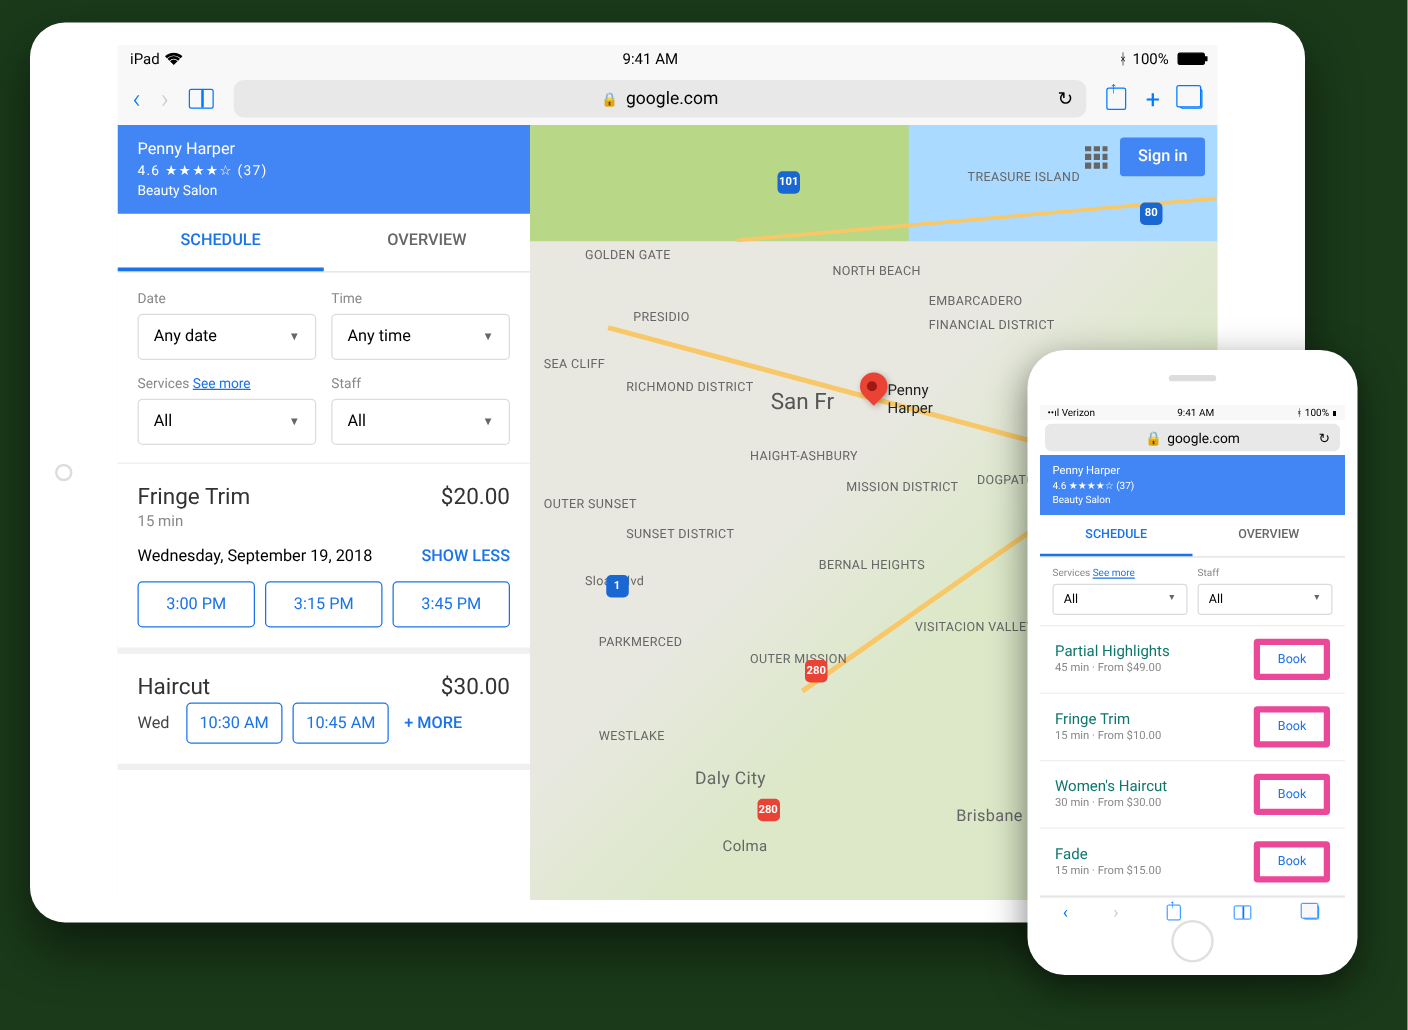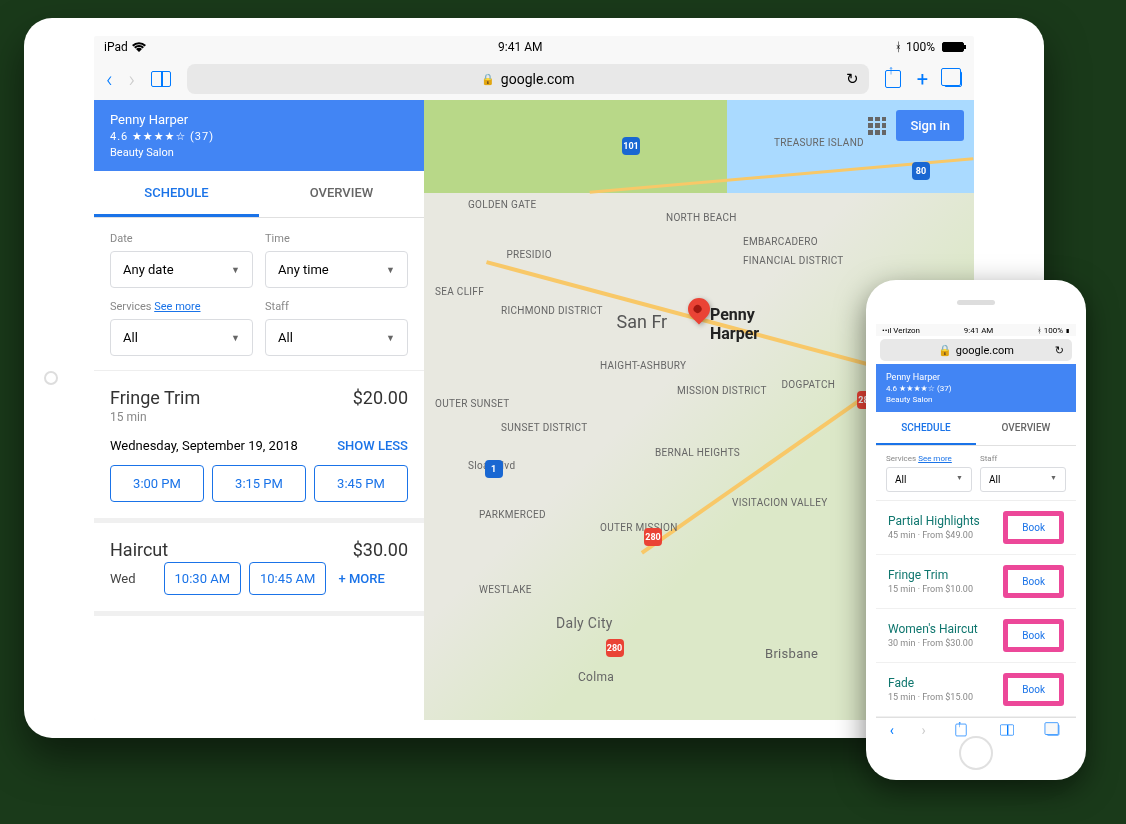--- a/index.html
+++ b/index.html
@@ -55,45 +55,45 @@
 .srv-head{display:flex;justify-content:space-between;align-items:flex-start;margin-bottom:2px}
 .srv-name{font-size:18px;color:#333}
 .srv-price{font-size:18px;color:#333}
 .srv-dur{font-size:12px;color:#888;margin-bottom:14px}
 .srv-date{display:flex;justify-content:space-between;font-size:13px;margin-bottom:12px}
 .srv-date .less{color:#1a73e8;font-weight:500;cursor:pointer}
 .slots{display:flex;gap:8px;align-items:center}
 .slot{border:1px solid #1a73e8;color:#1a73e8;border-radius:4px;padding:10px 0;font-size:13px;font-weight:400;flex:1;text-align:center;cursor:pointer}
 .slot.sm{padding:8px 10px;flex:0 0 auto}
 .more{color:#1a73e8;font-size:13px;font-weight:500;cursor:pointer;padding:8px 4px}
-.wed{font-size:13px;color:#444;margin-right:20px}
+.wed{font-size:13px;color:#444;margin-right:5px}
 
 
 .map{flex:1;background:#aadaff;position:relative;overflow:hidden}
 .land{position:absolute;background:#e8f0d8}
 .land.main{left:0;top:15%;right:0;bottom:0;background:linear-gradient(135deg,#e8e8e0 40%,#dce8c8 60%)}
 .land.top{left:0;top:0;width:55%;height:25%;background:#b8d888;border-radius:0 0 40% 0}
 .road{position:absolute;background:#f8c868;height:3px}
 .road.r1{top:12%;left:30%;width:70%;transform:rotate(-5deg)}
 .road.r2{top:35%;left:10%;width:80%;height:4px;transform:rotate(15deg)}
 .road.r3{top:60%;left:35%;width:50%;height:4px;transform:rotate(-35deg)}
 .label{position:absolute;font-size:10px;color:#666;text-transform:uppercase;letter-spacing:.3px;white-space:nowrap}
 .city{position:absolute;font-size:18px;color:#555;font-weight:400}
 .pin{position:absolute;left:48%;top:32%;width:22px;height:22px;background:#ea4335;border-radius:50% 50% 50% 0;transform:rotate(-45deg);box-shadow:0 2px 5px rgba(0,0,0,.3)}
 .pin::after{content:'';position:absolute;left:6px;top:6px;width:8px;height:8px;background:#a01810;border-radius:50%}
-.pin-lbl{position:absolute;left:52%;top:33%;font-size:16px;color:#222;font-weight:700;line-height:1.2}
+.pin-lbl{position:absolute;left:52%;top:33%;font-size:12px;color:#222;font-weight:400;line-height:1.2}
 .map-top{position:absolute;top:10px;right:10px;display:flex;gap:10px;align-items:center}
 .apps{width:18px;height:18px;display:grid;grid-template-columns:1fr 1fr 1fr;gap:2px;cursor:pointer}
 .apps i{background:#666}
 .signin{background:#4285f4;color:#fff;padding:8px 14px;border-radius:3px;font-size:13px;font-weight:500;cursor:pointer}
 .attrib{position:absolute;bottom:2px;right:6px;font-size:9px;color:#666}
 .shield{position:absolute;width:18px;height:18px;background:#1967d2;color:#fff;border-radius:4px;font-size:9px;display:flex;align-items:center;justify-content:center;font-weight:700}
 
 
-.phone{position:absolute;right:40px;bottom:44px;width:220px;height:500px;background:#fff;border-radius:30px;box-shadow:0 10px 30px rgba(0,0,0,.5);padding:44px 10px 38px}
+.phone{position:absolute;right:40px;bottom:44px;width:264px;height:500px;background:#fff;border-radius:30px;box-shadow:0 10px 30px rgba(0,0,0,.5);padding:44px 10px 38px}
 .phone-speaker{position:absolute;top:20px;left:50%;transform:translateX(-50%);width:38px;height:5px;background:#ddd;border-radius:3px}
 .phone-home{position:absolute;bottom:10px;left:50%;transform:translateX(-50%);width:34px;height:34px;border:2px solid #e0e0e0;border-radius:50%}
 .pscreen{width:100%;height:100%;background:#fff;overflow:hidden;display:flex;flex-direction:column;font-size:11px}
 .pstatus{height:15px;display:flex;justify-content:space-between;padding:0 6px;font-size:8px;align-items:center;background:#f8f8f8}
 .purl{height:26px;background:#e8e8e8;margin:3px 4px;border-radius:5px;display:flex;align-items:center;justify-content:center;font-size:11px;gap:4px;position:relative}
 .purl .reload{position:absolute;right:8px}
 .pblue{background:#4285f4;color:#fff;padding:8px 10px;font-size:9px}
 .ptabs{display:flex;border-bottom:1px solid #e0e0e0}
 .ptab{flex:1;text-align:center;padding:10px 0;font-size:10px;font-weight:500;color:#666}
 .ptab.active{color:#1a73e8;border-bottom:2px solid #1a73e8}

